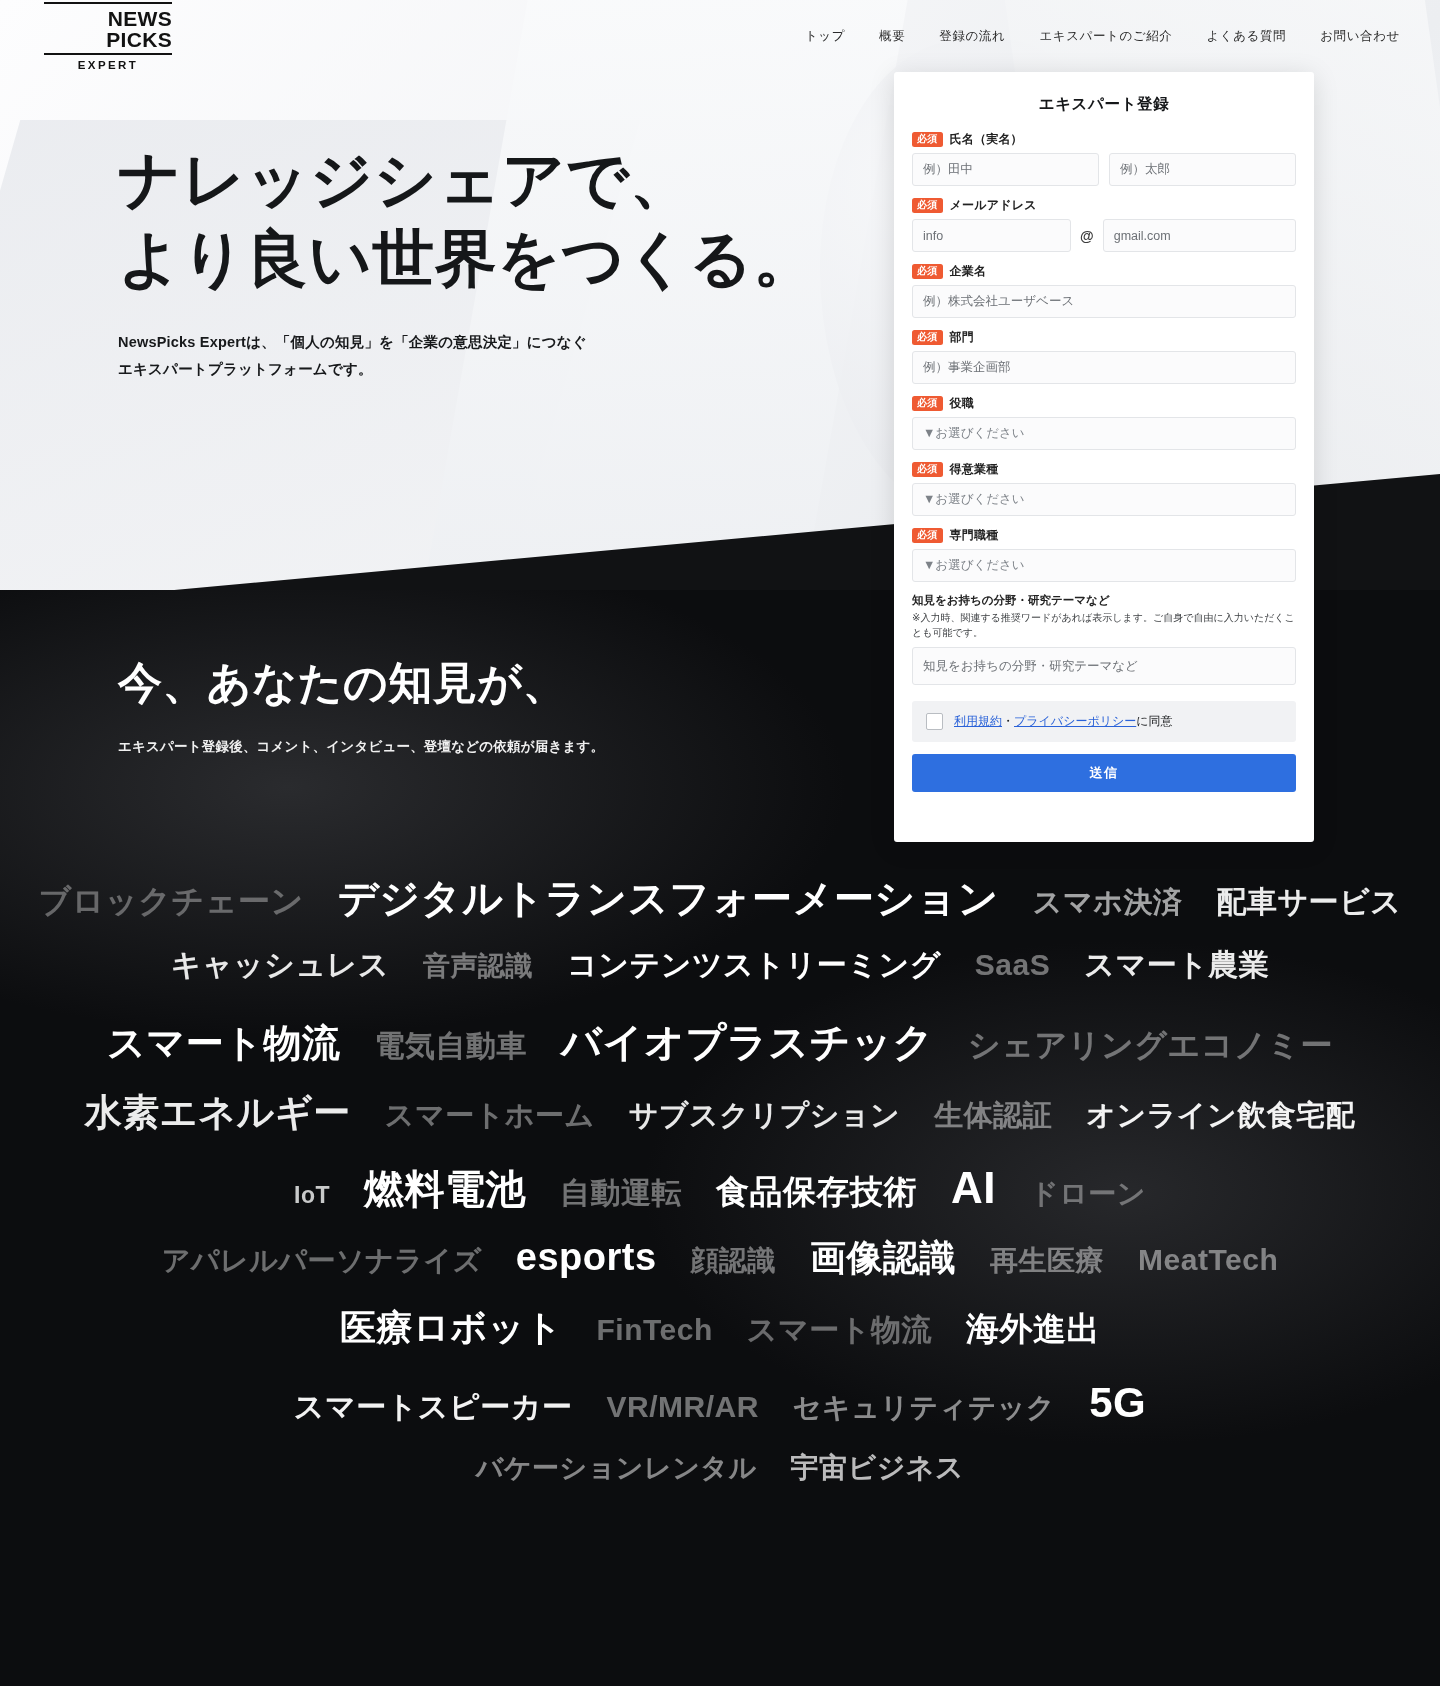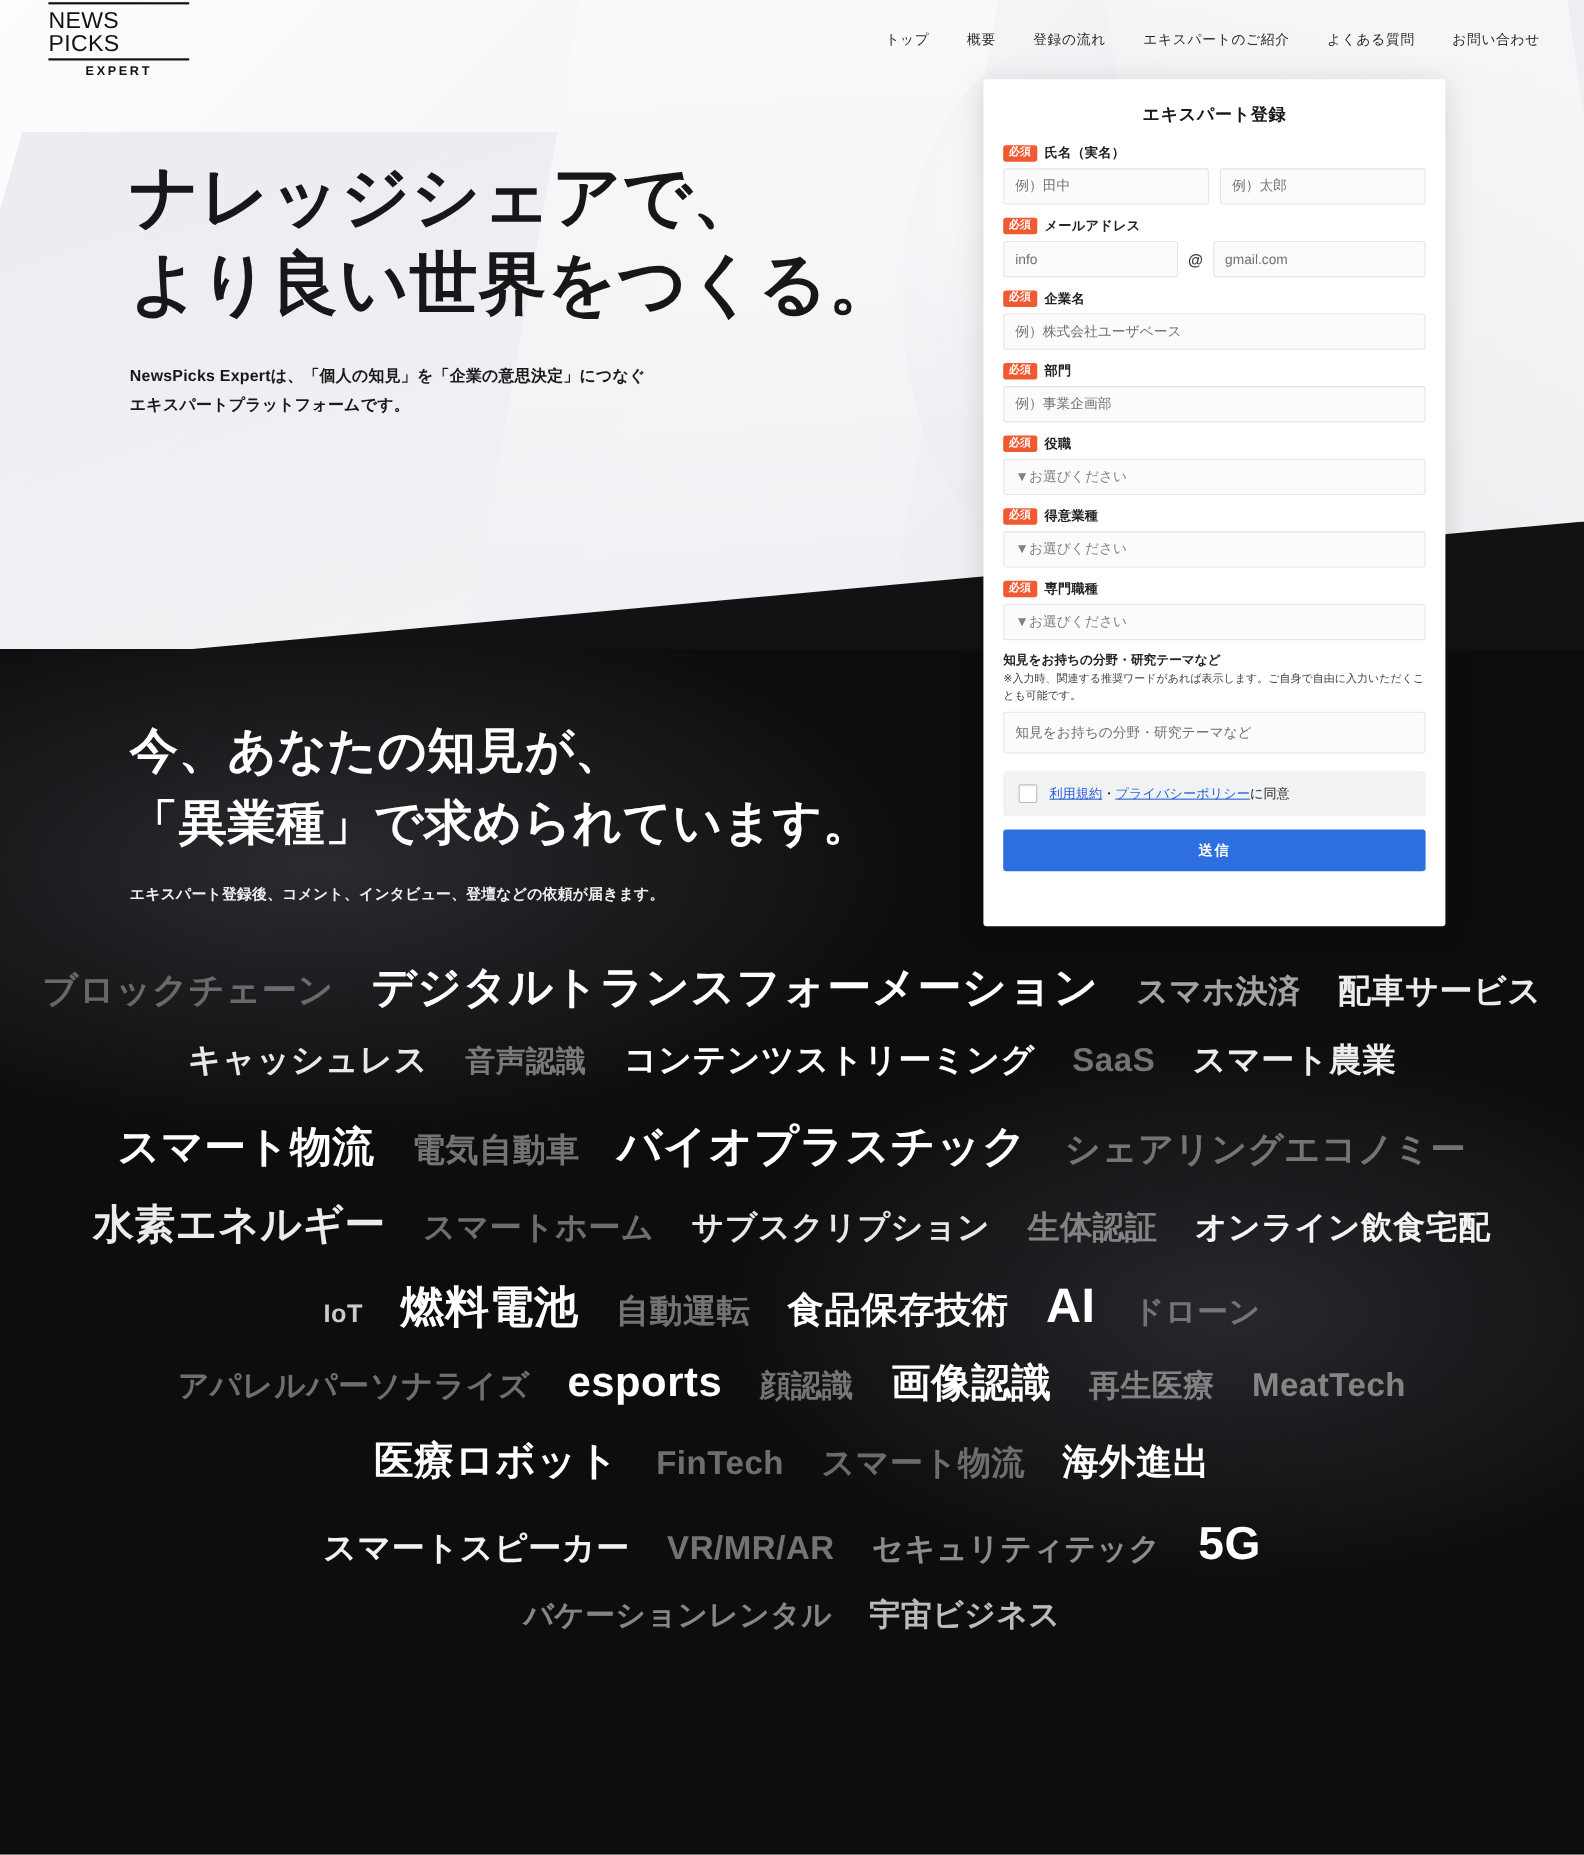--- a/index.html
+++ b/index.html
@@ -46,24 +46,24 @@
   }
 
   
   .header {
     position:absolute; left:0; top:0; width:1440px; height:72px;
     display:flex; align-items:center; z-index:30;
   }
   .logo { margin-left:44px; width:128px; user-select:none; }
   .logo-main {
     font-family:"Liberation Sans",sans-serif;
-    font-weight:400; font-size:21px; letter-spacing:.3px; line-height:1;
+    font-weight:700; font-size:21px; letter-spacing:.3px; line-height:1;
     color:#121212; padding:4px 0 3px 0;
     border-top:2.5px solid #121212; border-bottom:2.5px solid #121212;
-    text-align:left;
+    text-align:right;
   }
   .logo-sub {
     font-size:11.5px; font-weight:600; letter-spacing:2.4px;
     text-align:center; color:#121212; margin-top:4px;
   }
   .nav { margin-left:auto; margin-right:40px; display:flex; gap:34px; align-items:center; }
   .nav a {
     font-size:12.5px; color:#2b2b2b; text-decoration:none; font-weight:500;
     letter-spacing:.6px; white-space:nowrap;
   }
@@ -170,21 +170,20 @@
     <div class="hero-shape-b"></div>
     <div class="hero-shape-c"></div>
     <div class="hero-shape-d"></div>
     <div class="wedge2"></div>
   </div>
 
   <div class="dark">
     <div class="dark-copy">
       <div class="dark-title">
         <div>今、あなたの知見が、</div>
-        <div>「異業種」で求められています。</div>
       </div>
       <div class="dark-sub">エキスパート登録後、コメント、インタビュー、登壇などの依頼が届きます。</div>
     </div>
 
     <div class="cloud" id="cloud">
         <div class="cloud-row" style="height: 72px;">
           <span class="kw" style="font-size: 32px; opacity: 0.34;">ブロックチェーン</span>
           <span class="kw" style="font-size: 40px; opacity: 1;">デジタルトランスフォーメーション</span>
           <span class="kw" style="font-size: 29px; opacity: 0.62;">スマホ決済</span>
           <span class="kw" style="font-size: 30px; opacity: 0.92;">配車サービス</span>

